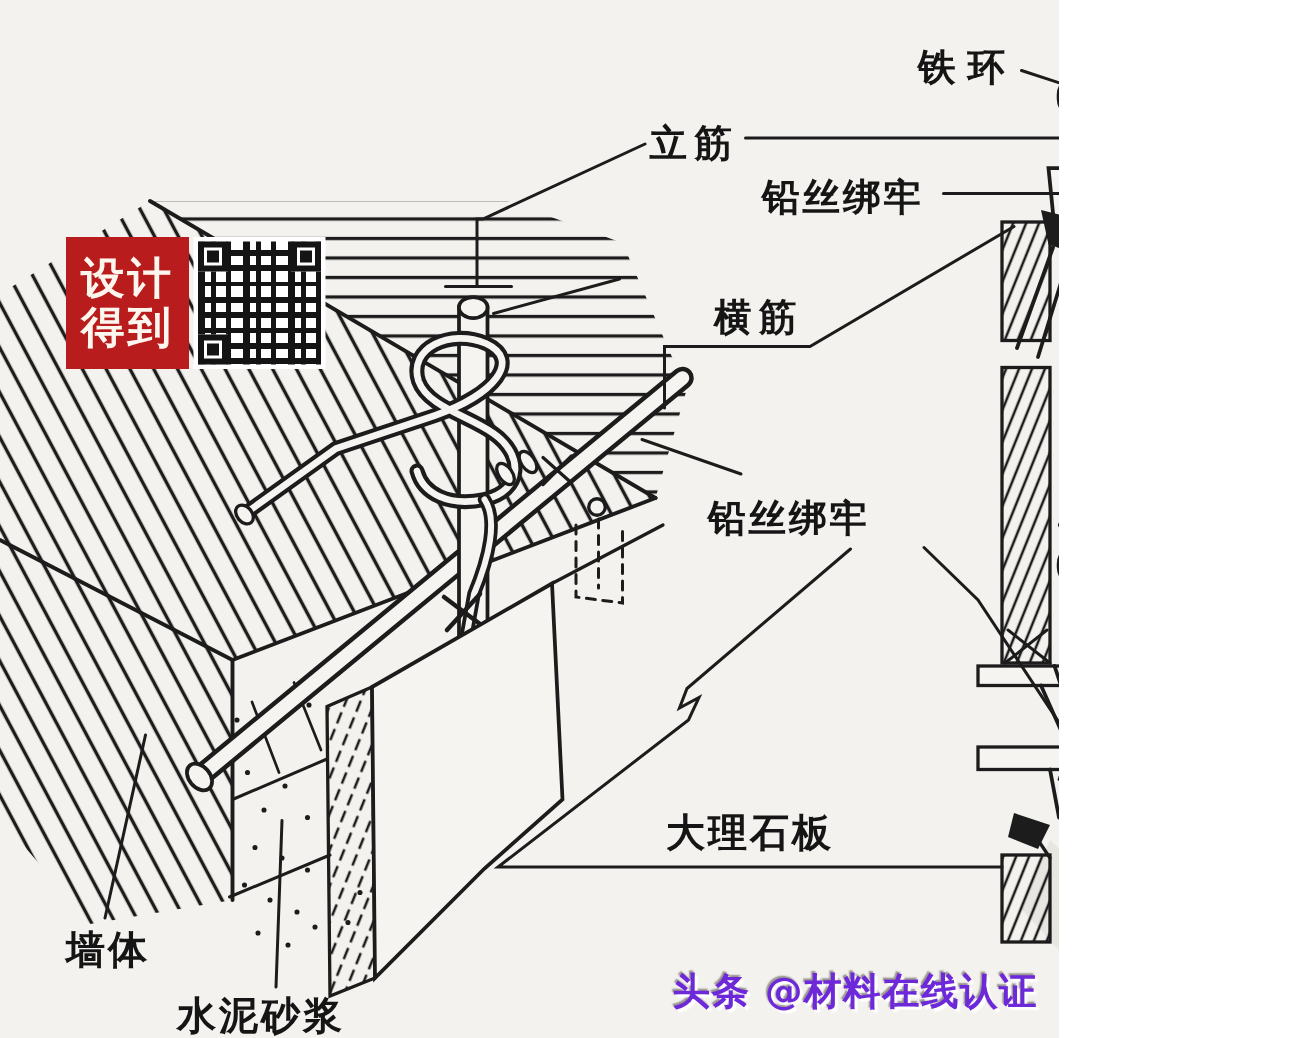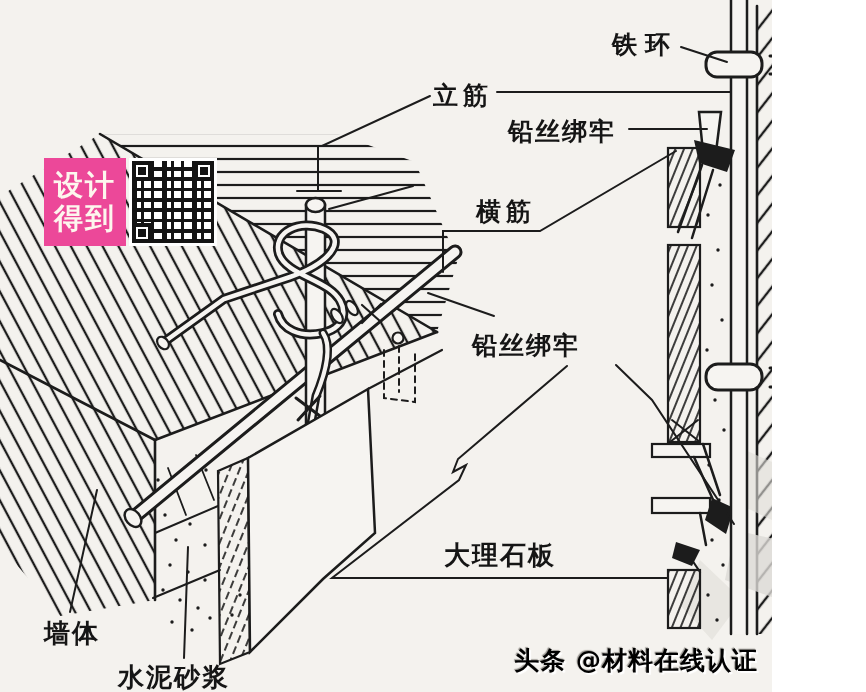--- a/index.html
+++ b/index.html
@@ -1,36 +1,36 @@
 <!DOCTYPE html>
 <html><head>
 <meta charset="utf-8">
 <style>
   html,body{margin:0;padding:0;}
   body{font-family:"DejaVu Sans","Liberation Sans",sans-serif;}
-  #stage{position:relative;width:772px;height:692px;background:#f4f2ee;overflow:hidden;}
+  #stage{position:relative;width:706px;height:692px;background:#f4f2ee;overflow:hidden;}
   #drawing{position:absolute;left:0;top:0;}
   .callout{position:absolute;color:#151515;font-weight:600;white-space:nowrap;letter-spacing:2px;}
   .fs25{font-size:25px;}
   .fs26{font-size:26px;}
   
-  .logo-box{position:absolute;left:44px;top:158px;width:82px;height:88px;background:#ec4899;
+  .logo-box{position:absolute;left:44px;top:158px;width:82px;height:88px;background:#b91c1c;
     display:flex;flex-direction:column;align-items:center;justify-content:center;line-height:1.15;}
   .logo-box div{color:#fdf6ee;font-size:29px;font-weight:700;letter-spacing:2px;}
   
   .qr{position:absolute;left:129px;top:158px;width:88px;height:88px;background:#ffffff;box-sizing:border-box;padding:3px;}
   .qr-inner{position:relative;width:100%;height:100%;
     background-image:
       repeating-linear-gradient(90deg,#141414 0 5px,transparent 5px 9px,#141414 9px 12px,transparent 12px 19px,#141414 19px 22px,transparent 22px 30px),
       repeating-linear-gradient(0deg,#141414 0 4px,transparent 4px 10px,#141414 10px 14px,transparent 14px 21px,#141414 21px 24px,transparent 24px 31px);}
   .finder{position:absolute;width:20px;height:20px;background:#fff;border:4px solid #141414;box-sizing:border-box;}
   .finder span{display:block;width:8px;height:8px;background:#141414;margin:2px 0 0 2px;}
   .finder.tl{left:0;top:0;} .finder.tr{right:0;top:0;} .finder.bl{left:0;bottom:0;}
   .watermark{position:absolute;right:14px;bottom:15px;font-size:25px;font-weight:700;letter-spacing:1px;
-    color:#000000;text-shadow:2px 2px 1px #ffffff,-1px -1px 1px #96938e;margin-left:31px;}
+    color:#6d28d9;text-shadow:2px 2px 1px #ffffff,-1px -1px 1px #96938e;margin-left:31px;}
 </style>
 </head>
 <body>
 
 <div id="stage">
 
   <svg id="drawing" width="866" height="692" viewBox="0 0 866 692">
     <defs>
       <pattern id="patH" width="10" height="13" patternUnits="userSpaceOnUse">
         <line x1="-2" y1="3" x2="12" y2="3" stroke="#1c1c1c" stroke-width="2.2"></line>

